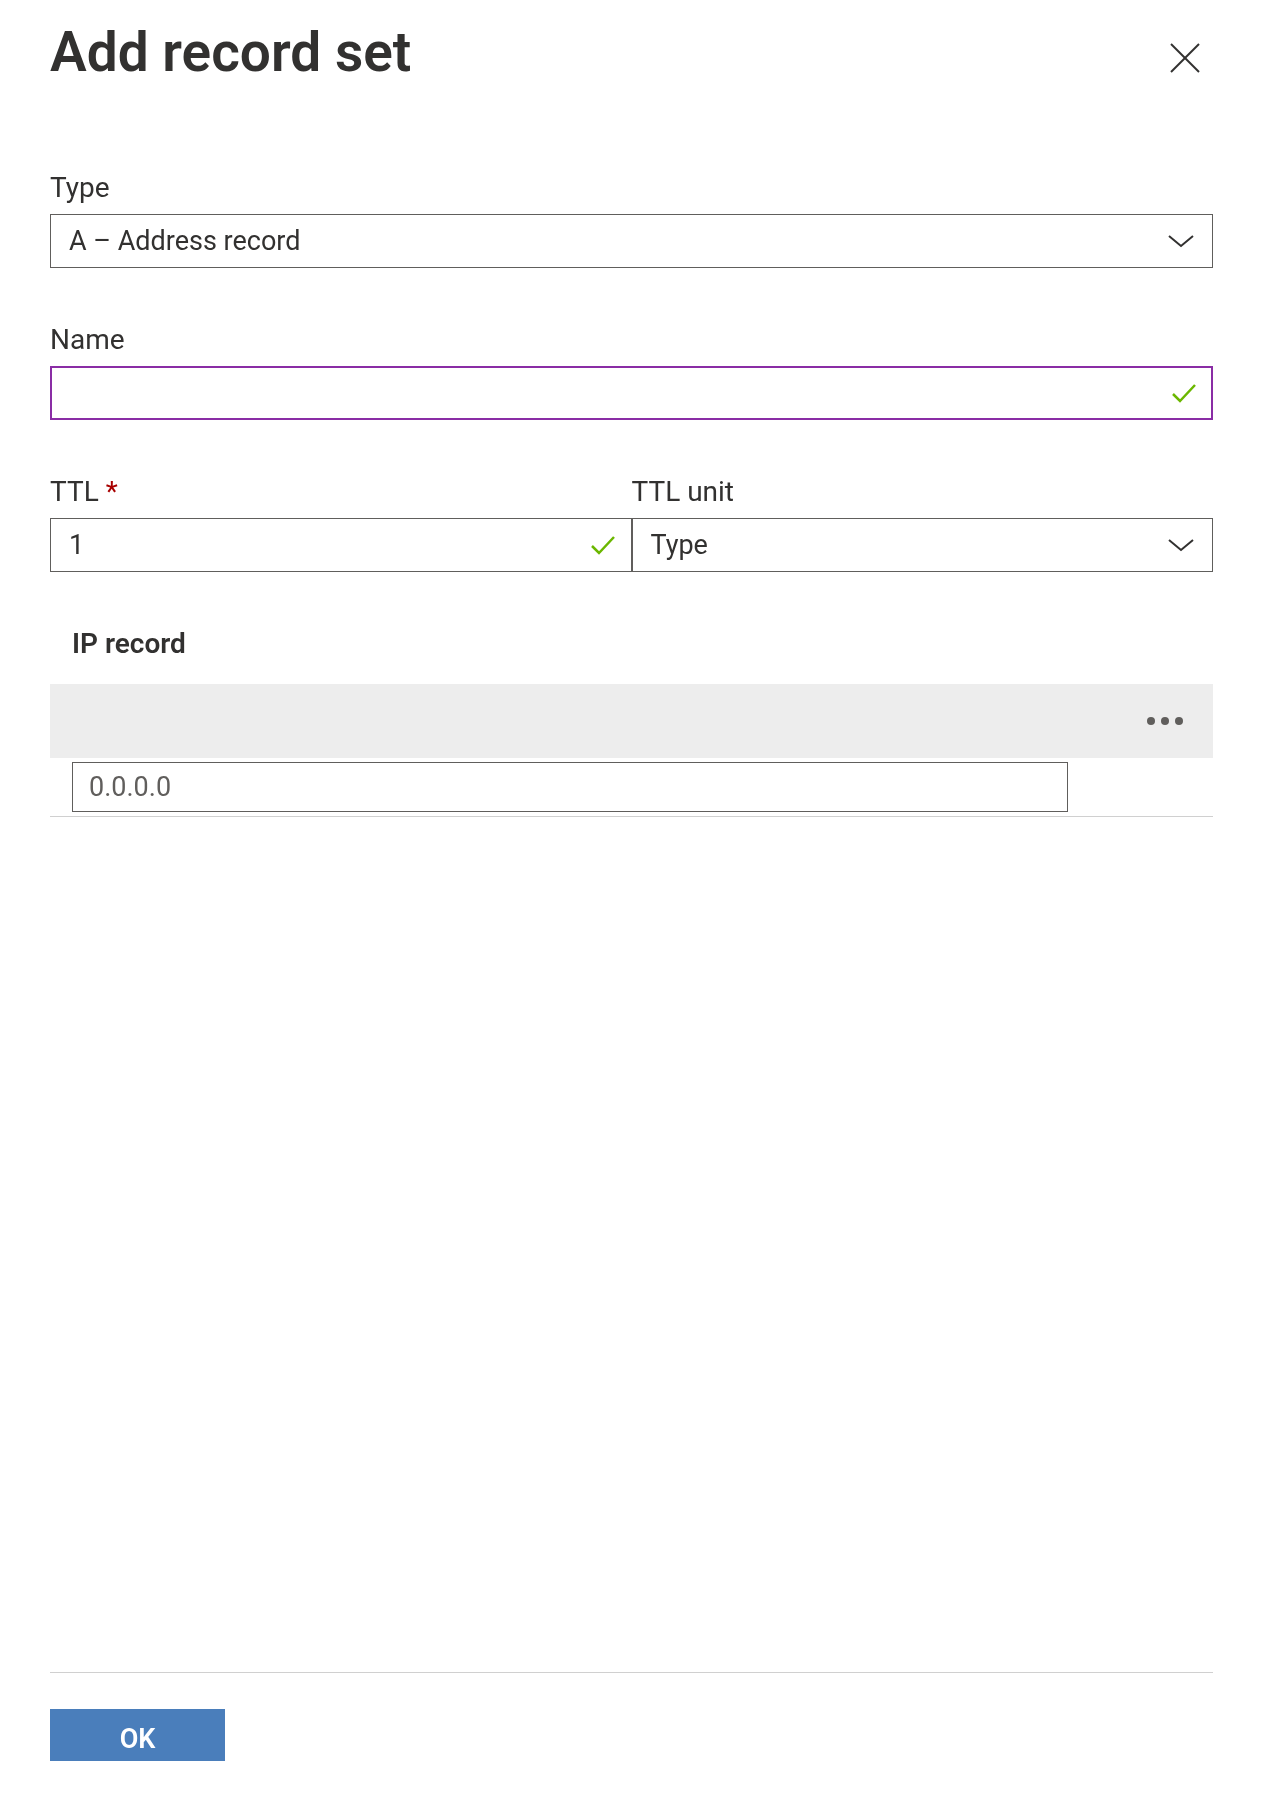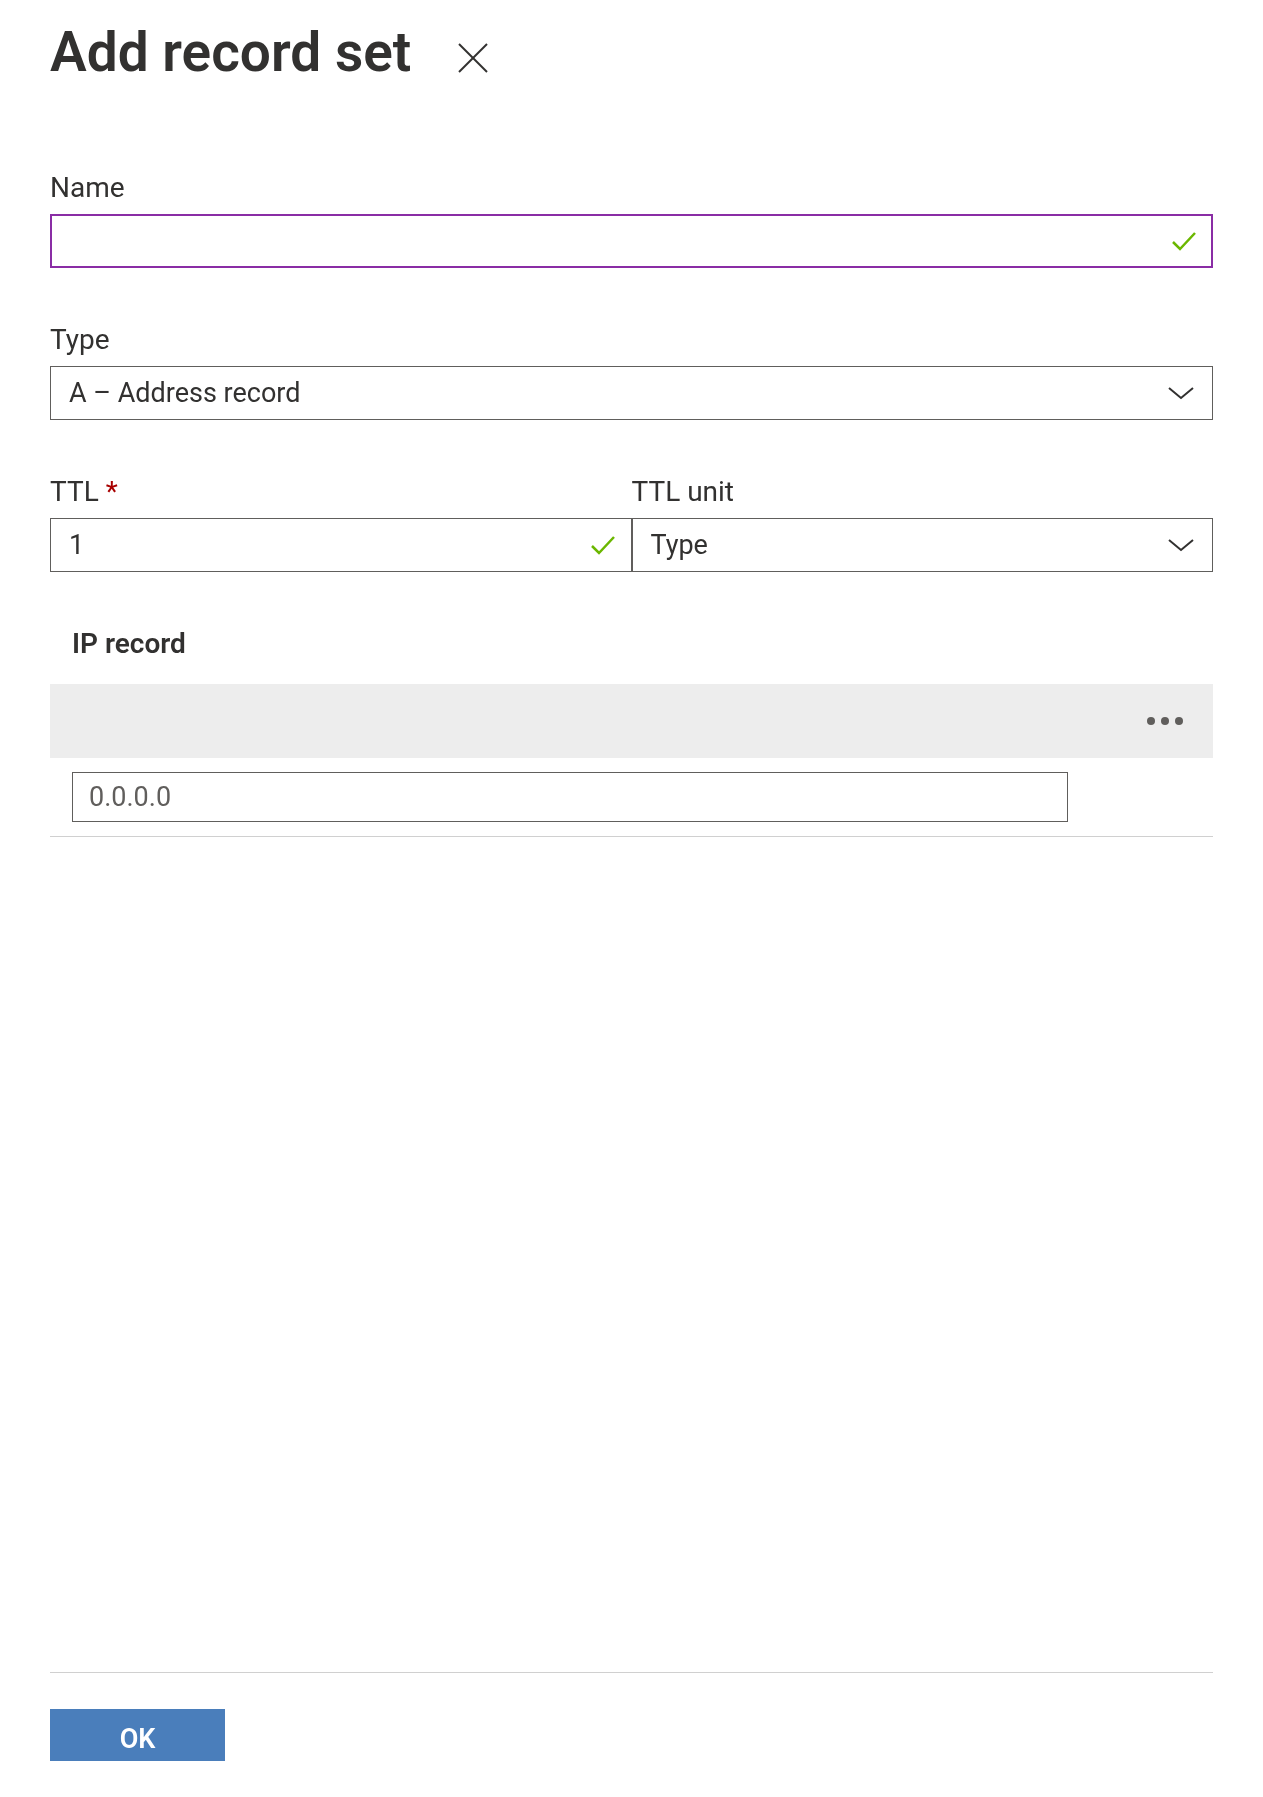--- a/index.html
+++ b/index.html
@@ -17,21 +17,21 @@
       overflow: hidden;
     }
     .panel {
       padding: 20px 50px 0 50px;
       height: 100%;
       display: flex;
       flex-direction: column;
     }
     .header {
       display: flex;
-      justify-content: flex-start;
+      justify-content: space-between;
       align-items: flex-start;
       margin-bottom: 85px;
       gap: 34px;
     }
     .title {
       font-size: 55px;
       font-weight: 600;
       color: #323130;
     }
     .close-btn {
@@ -155,21 +155,21 @@
       align-items: center;
       gap: 6px;
     }
     .more-btn .dot {
       width: 8px;
       height: 8px;
       border-radius: 50%;
       background: #605e5c;
     }
     .ip-input-row {
-      padding: 14px 22px;
+      padding: 4px 22px;
       border-bottom: 1px solid #d0d0d0;
     }
     .ip-input {
       width: 89%;
       height: 50px;
       border: 1px solid #605e5c;
       padding: 0 16px;
       font-size: 27px;
       font-family: inherit;
       color: #323130;
@@ -205,37 +205,37 @@
       <svg viewBox="0 0 36 36" fill="none" stroke="#323130" stroke-width="2">
         <line x1="4" y1="4" x2="32" y2="32"></line>
         <line x1="32" y1="4" x2="4" y2="32"></line>
       </svg>
     </button>
   </div>
 
   <div class="form-content">
 
     <div class="field-group">
-      <label class="field-label">Name</label>
-      <div class="input-wrapper">
-        <input type="text" class="text-input" value="" style="">
-        <svg class="input-check" viewBox="0 0 30 30" fill="none" stroke="#6bb700" stroke-width="2.5">
-          <polyline points="4,16 11,23 26,7"></polyline>
-        </svg>
-      </div>
-    </div>
-
-    <div class="field-group">
       <label class="field-label">Type</label>
       <div class="select-wrapper">
         <div class="select-input" style="display:flex;align-items:center;">
           <span>A – Address record</span>
         </div>
         <svg class="select-chevron" viewBox="0 0 28 16" fill="none" stroke="#323130" stroke-width="2">
           <polyline points="2,3 14,13 26,3"></polyline>
+        </svg>
+      </div>
+    </div>
+
+    <div class="field-group">
+      <label class="field-label">Name</label>
+      <div class="input-wrapper">
+        <input type="text" class="text-input" value="" style="">
+        <svg class="input-check" viewBox="0 0 30 30" fill="none" stroke="#6bb700" stroke-width="2.5">
+          <polyline points="4,16 11,23 26,7"></polyline>
         </svg>
       </div>
     </div>
 
     <div class="field-row">
       <div class="field-col">
         <label class="field-label">
           <span>TTL</span>
           <span class="required">*</span>
         </label>

